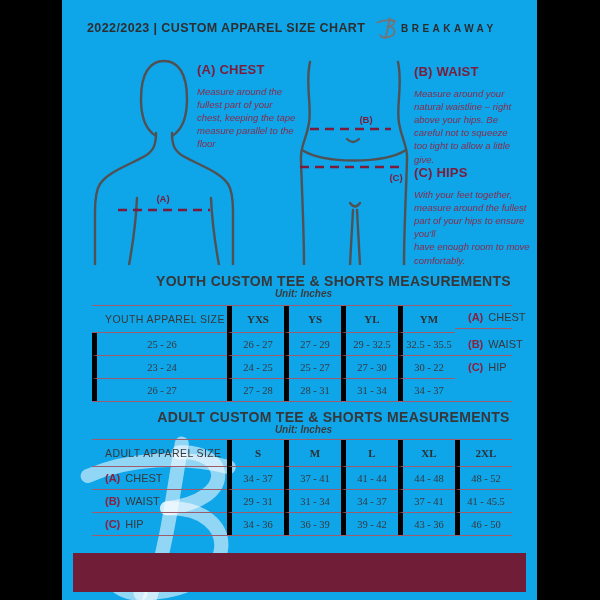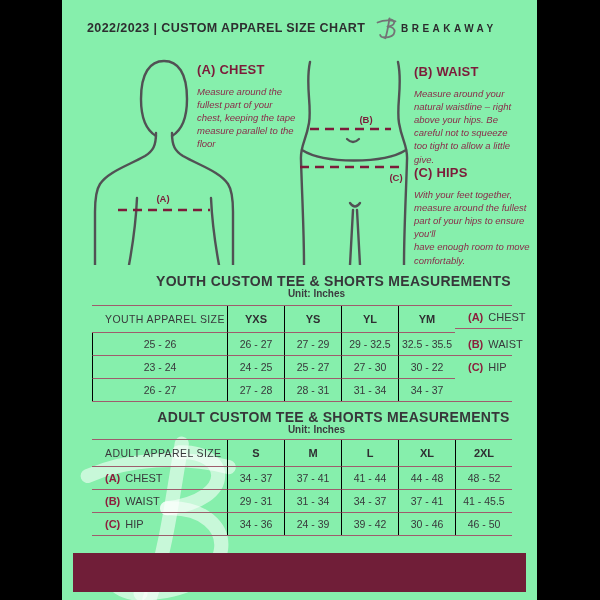--- a/index.html
+++ b/index.html
@@ -1,18 +1,18 @@
 <!DOCTYPE html>
 <html><head>
 <meta charset="utf-8">
 <style>
   html,body{margin:0;padding:0;}
   body{width:600px;height:600px;background:#000;overflow:hidden;position:relative;
        font-family:"Liberation Sans",sans-serif;}
-  .doc{position:absolute;left:62px;top:0;width:475px;height:600px;background:#86efac;}
+  .doc{position:absolute;left:62px;top:0;width:475px;height:600px;background:#0ea5e9;}
 
   
   .hdr-title{position:absolute;left:25px;top:21px;font-size:12.5px;font-weight:bold;
              letter-spacing:.4px;color:#2e2e30;white-space:nowrap;}
   .logo-wrap{position:absolute;left:313px;top:15px;display:flex;align-items:center;}
   .logo-svg{width:26px;height:27px;color:#737476;}
   .brand{font-size:10px;font-weight:bold;letter-spacing:3.5px;color:#2b2b2d;}
 
   
   .wmark{position:absolute;left:8px;top:416px;width:200px;height:214px;
@@ -25,37 +25,37 @@
   .gb-chest{left:135px;top:62px;width:102px;}
   .gb-waist{left:352px;top:64px;width:108px;}
   .gb-hips{left:352px;top:165px;width:118px;}
   .g-head{font-size:13px;font-weight:800;color:#7c1c3a;letter-spacing:.2px;}
   .g-body{margin-top:8px;font-size:9.5px;font-style:italic;font-weight:500;color:#8a2b49;
           line-height:1.38;white-space:pre-line;}
 
   
   .sec-title{position:absolute;left:0;width:543px;text-align:center;font-weight:bold;
              font-size:14px;letter-spacing:.3px;color:#37373a;}
-  .sec-unit{position:absolute;left:17px;width:475px;text-align:center;font-size:10px;
-            font-weight:600;color:#3c3c3f;}
+  .sec-unit{position:absolute;left:4px;width:475px;text-align:center;font-size:10px;
+            font-style:italic;font-weight:600;color:#3c3c3f;}
   .t-youth-title{top:273px}.t-youth-unit{top:288px}
   .t-adult-title{top:409px}.t-adult-unit{top:424px}
 
   
   .tbl{position:absolute;left:30px;width:420px;display:grid;
        grid-template-columns:135px 57px 57px 57px 57px 57px;
        border-top:1.5px solid #9f5c6d;border-bottom:1.5px solid #9f5c6d;}
   .tbl-youth{top:305px}.tbl-adult{top:439px}
   .c{display:flex;align-items:center;justify-content:center;height:22px;
      font-size:10.5px;color:#38383b;}
   .c.hd{justify-content:flex-start;padding-left:13px;height:26px;letter-spacing:.4px;}
   .c.sz{height:26px;font-weight:bold;font-size:11px;color:#2f2f32;}
   .c.rl{justify-content:flex-start;padding-left:13px;font-size:11px;}
   .mk{color:#8c1f3d;font-weight:800;margin-right:5px;}
-  .bl{border-left:1px solid #000000;}
+  .bl{border-left:5px solid #000000;font-family:Liberation Serif, serif;}
   .bb{border-bottom:1px solid #9f5c6d;}
 
   .footer-bar{position:absolute;left:11px;top:553px;width:453px;height:39px;background:#701e38;}
 
   .fig-label{font-size:9.5px;font-weight:bold;fill:#7c1c3a;}
 </style>
 </head>
 <body>
 
 <svg width="0" height="0" style="position:absolute">
@@ -198,20 +198,20 @@
     <div class="c bb bl">31 - 34</div>
     <div class="c bb bl">34 - 37</div>
     <div class="c bb bl">37 - 41</div>
     <div class="c bb bl">41 - 45.5</div>
 
     <div class="c rl">
         <span class="mk">(C)</span>
         <span>HIP</span>
       </div>
     <div class="c bl">34 - 36</div>
-    <div class="c bl">24 - 39</div>
+    <div class="c bl">36 - 39</div>
     <div class="c bl">39 - 42</div>
-    <div class="c bl">30 - 46</div>
+    <div class="c bl">43 - 36</div>
     <div class="c bl">46 - 50</div>
   </div>
 
   <div class="footer-bar"></div>
 </div>
 
 </body></html>

